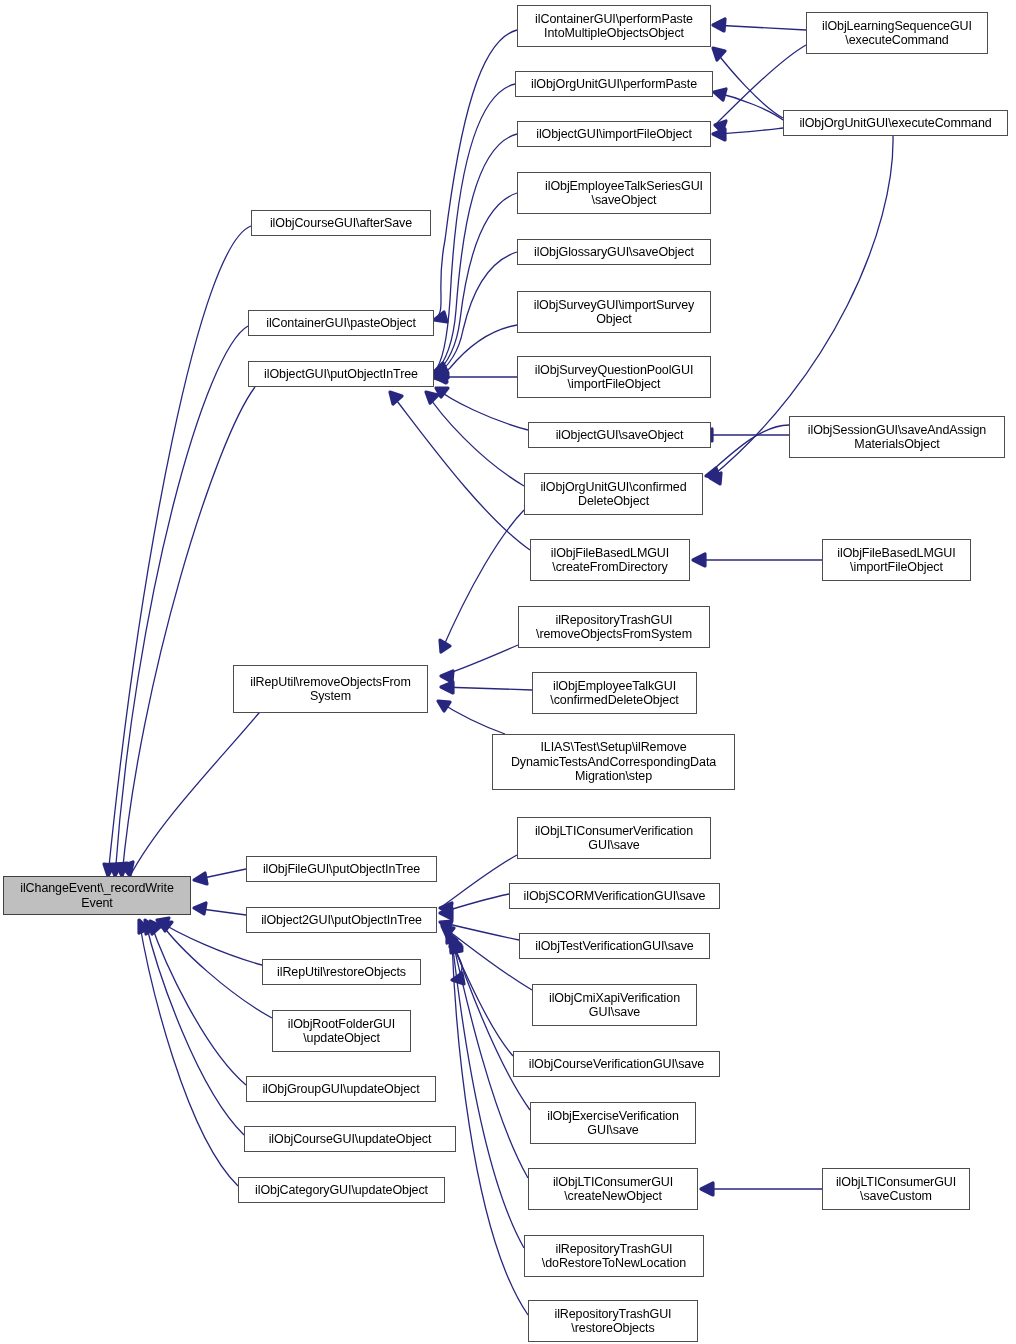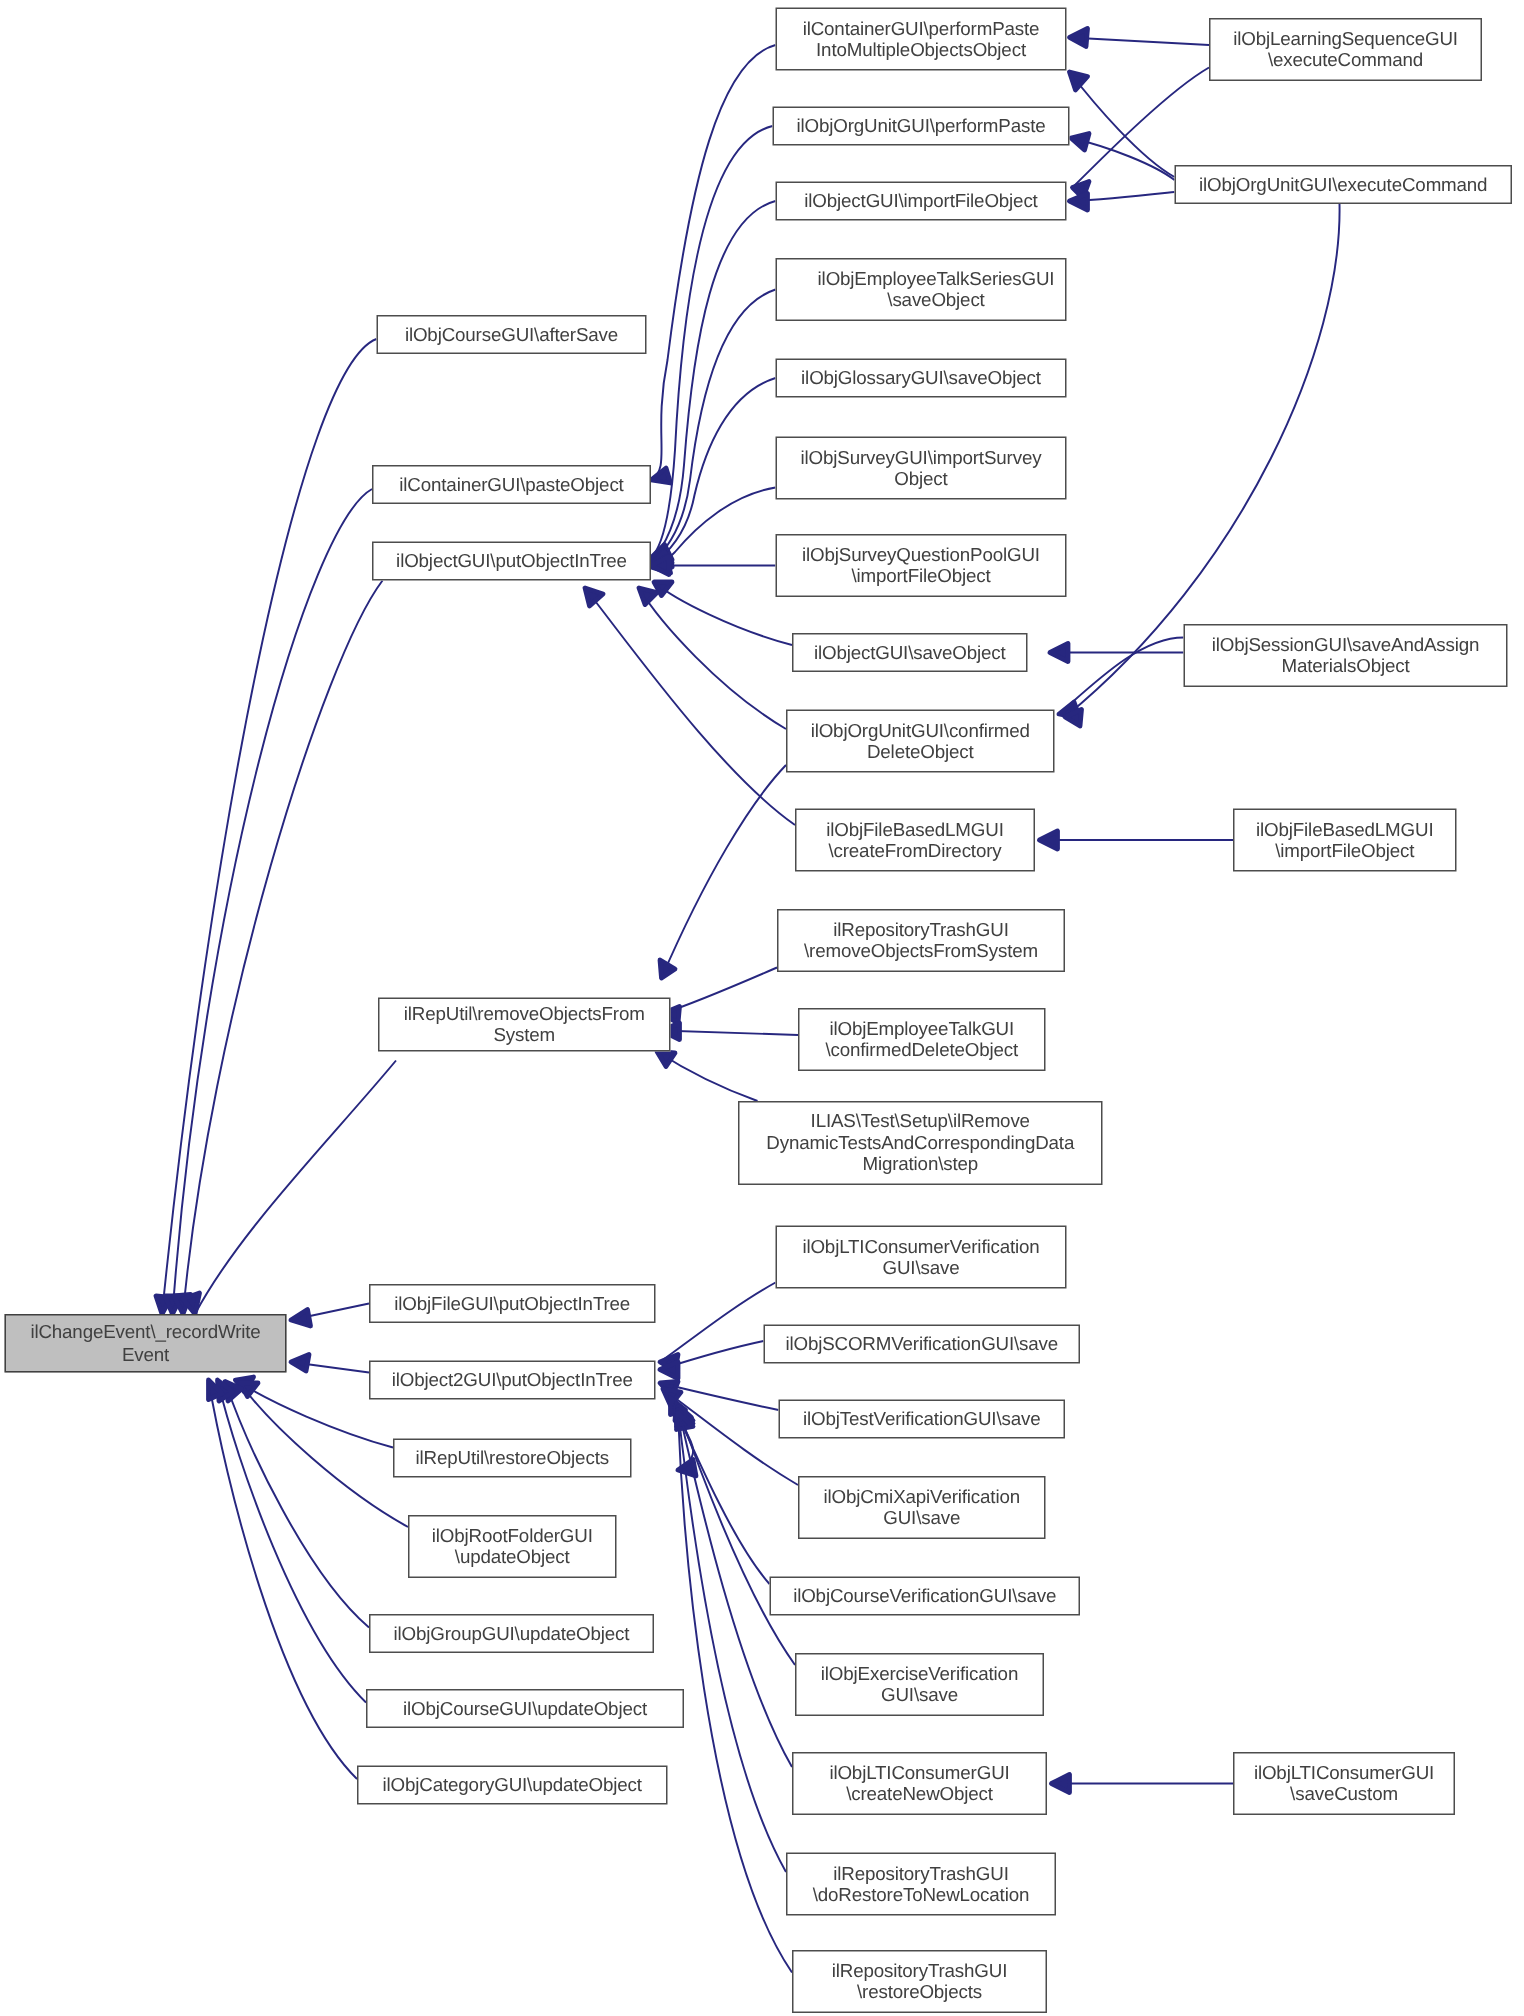--- a/index.html
+++ b/index.html
@@ -15,21 +15,21 @@
   svg#edges{
     position:absolute; left:0; top:0;
     width:1016px; height:1344px;
     pointer-events:none;
   }
   .node{
     position:absolute;
     box-sizing:border-box;
     border:1px solid #4d4d4d;
     background:#ffffff;
-    color:#404040;
+    color:#000000;
     font-size:12.5px;
     line-height:14.5px;
     text-align:center;
     display:flex;
     align-items:center;
     justify-content:center;
     white-space:pre-line;
     z-index:2;
     letter-spacing:-0.1px;
   }
@@ -132,42 +132,42 @@
       <path d="M822,560 L693,560" fill="none" stroke="#27277f" stroke-width="1.3"></path>
       <polygon points="693,560 705,554 705,566" fill="#27277f" stroke="#27277f" stroke-width="3.2" stroke-linejoin="round"></polygon>
       <path d="M822,1189 L701,1189" fill="none" stroke="#27277f" stroke-width="1.3"></path>
       <polygon points="701,1189 713,1183 713,1195" fill="#27277f" stroke="#27277f" stroke-width="3.2" stroke-linejoin="round"></polygon>
     </svg>
 <div class="node root" style="left: 3px; top: 876px; width: 188px; height: 39px;">ilChangeEvent\_recordWrite
 Event</div>
     <div class="node" style="left: 251px; top: 210px; width: 180px; height: 26px;">ilObjCourseGUI\afterSave</div>
     <div class="node" style="left: 248px; top: 310px; width: 186px; height: 26px;">ilContainerGUI\pasteObject</div>
     <div class="node" style="left: 248px; top: 361px; width: 186px; height: 26px;">ilObjectGUI\putObjectInTree</div>
-    <div class="node" style="left: 252px; top: 665px; width: 195px; height: 36px;">ilRepUtil\removeObjectsFrom
+    <div class="node" style="left: 233px; top: 665px; width: 195px; height: 48px;">ilRepUtil\removeObjectsFrom
 System</div>
     <div class="node" style="left: 246px; top: 856px; width: 191px; height: 26px;">ilObjFileGUI\putObjectInTree</div>
     <div class="node" style="left: 246px; top: 907px; width: 191px; height: 26px;">ilObject2GUI\putObjectInTree</div>
     <div class="node" style="left: 262px; top: 959px; width: 159px; height: 26px;">ilRepUtil\restoreObjects</div>
     <div class="node" style="left: 272px; top: 1010px; width: 139px; height: 42px;">ilObjRootFolderGUI
 \updateObject</div>
     <div class="node" style="left: 246px; top: 1076px; width: 190px; height: 26px;">ilObjGroupGUI\updateObject</div>
     <div class="node" style="left: 244px; top: 1126px; width: 212px; height: 26px;">ilObjCourseGUI\updateObject</div>
     <div class="node" style="left: 238px; top: 1177px; width: 207px; height: 26px;">ilObjCategoryGUI\updateObject</div>
     <div class="node" style="left: 517px; top: 5px; width: 194px; height: 42px;">ilContainerGUI\performPaste
 IntoMultipleObjectsObject</div>
     <div class="node" style="left: 515px; top: 71px; width: 198px; height: 26px;">ilObjOrgUnitGUI\performPaste</div>
     <div class="node" style="left: 517px; top: 121px; width: 194px; height: 26px;">ilObjectGUI\importFileObject</div>
     <div class="node" style="left: 517px; top: 172px; width: 194px; height: 42px; padding-left: 20px;">ilObjEmployeeTalkSeriesGUI
 \saveObject</div>
     <div class="node" style="left: 517px; top: 239px; width: 194px; height: 26px;">ilObjGlossaryGUI\saveObject</div>
     <div class="node" style="left: 517px; top: 291px; width: 194px; height: 42px;">ilObjSurveyGUI\importSurvey
 Object</div>
     <div class="node" style="left: 517px; top: 356px; width: 194px; height: 42px;">ilObjSurveyQuestionPoolGUI
 \importFileObject</div>
-    <div class="node" style="left: 528px; top: 422px; width: 157px; height: 26px;">ilObjectGUI\saveObject</div>
+    <div class="node" style="left: 528px; top: 422px; width: 183px; height: 26px;">ilObjectGUI\saveObject</div>
     <div class="node" style="left: 524px; top: 473px; width: 179px; height: 42px;">ilObjOrgUnitGUI\confirmed
 DeleteObject</div>
     <div class="node" style="left: 530px; top: 539px; width: 160px; height: 42px;">ilObjFileBasedLMGUI
 \createFromDirectory</div>
     <div class="node" style="left: 518px; top: 606px; width: 192px; height: 42px;">ilRepositoryTrashGUI
 \removeObjectsFromSystem</div>
     <div class="node" style="left: 532px; top: 672px; width: 165px; height: 42px;">ilObjEmployeeTalkGUI
 \confirmedDeleteObject</div>
     <div class="node" style="left: 492px; top: 734px; width: 243px; height: 56px;">ILIAS\Test\Setup\ilRemove
 DynamicTestsAndCorrespondingData

